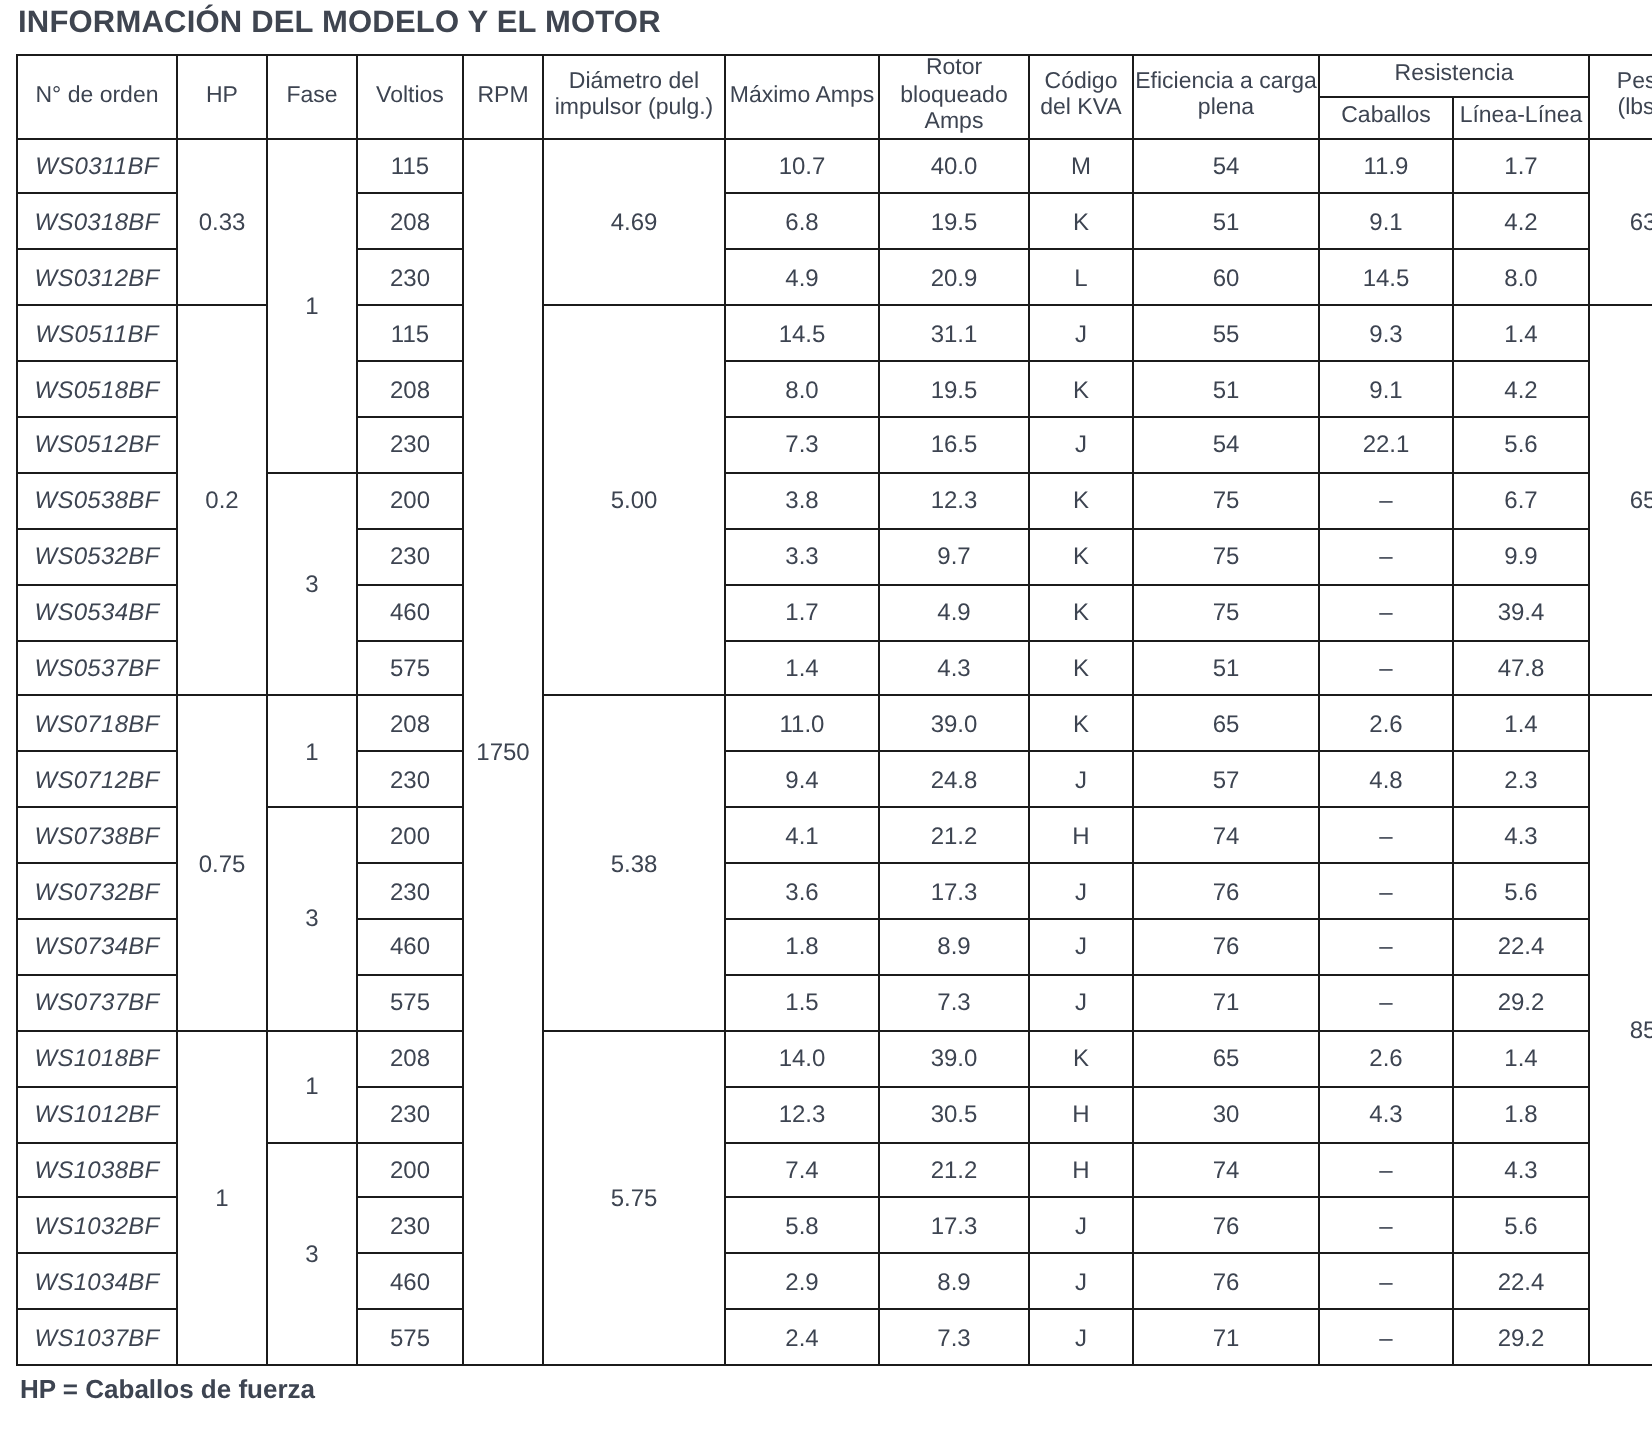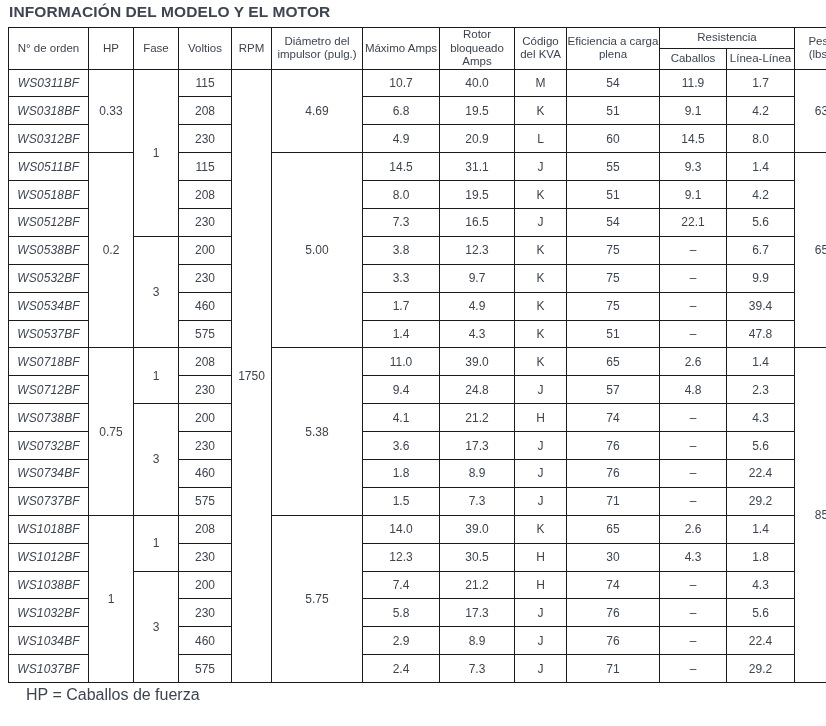--- a/index.html
+++ b/index.html
@@ -56,25 +56,26 @@
     font-size: 12px;
     line-height: 14px;
   }
   td.order-no {
     text-align: left;
     padding-left: 9px;
     letter-spacing: 0.15px;
     font-style: italic;
   }
   .footnote {
-    font-size: 16px;
+    font-size: 13px;
     color: #3d4451;
     margin-top: 5px;
-    margin-left: 18px;
+    margin-left: 2px;
     line-height: 14px;
+    font-weight: bold;
   }
   
   col.c-order   { width: 80px; }
   col.c-hp      { width: 45px; }
   col.c-fase    { width: 45px; }
   col.c-voltios { width: 53px; }
   col.c-rpm     { width: 40px; }
   col.c-diam    { width: 91px; }
   col.c-max     { width: 77px; }
   col.c-rotor   { width: 75px; }

